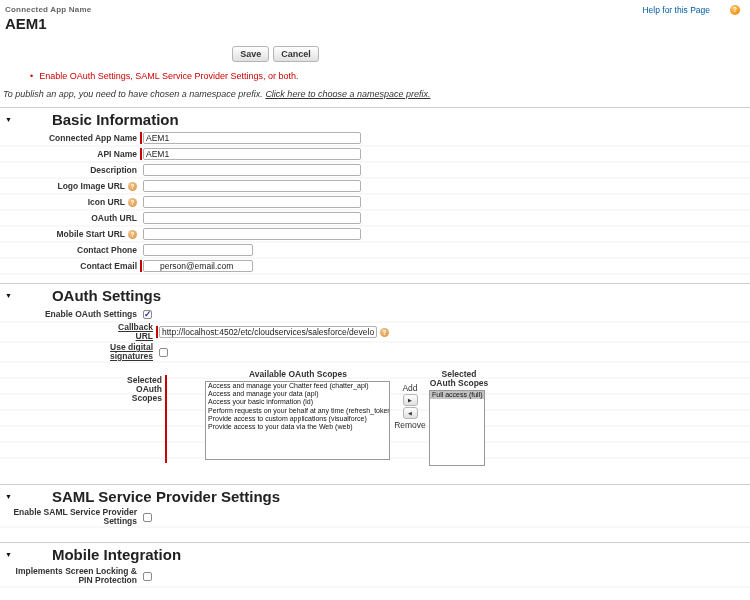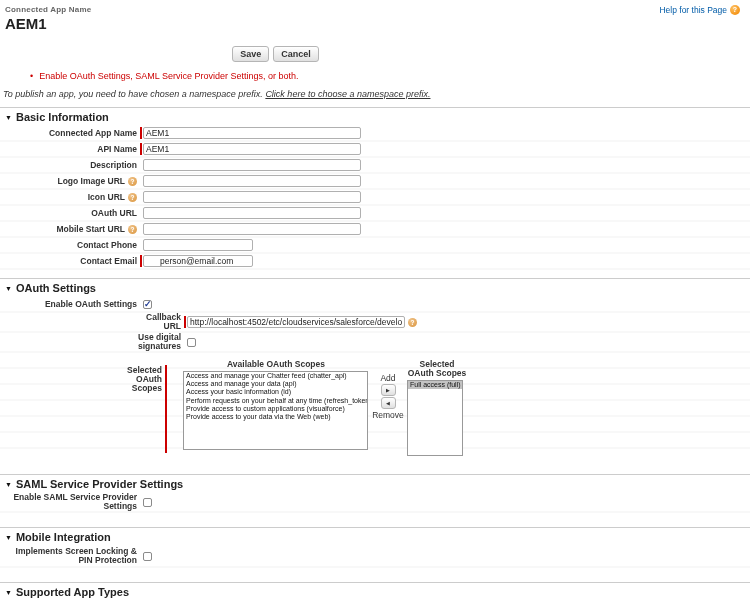--- a/index.html
+++ b/index.html
@@ -5,21 +5,21 @@
   * { margin:0; padding:0; box-sizing:border-box; }
   html,body { width:750px; height:600px; background:#fff; overflow:hidden;
     font-family:"Liberation Sans", sans-serif; color:#333; }
   .page { position:relative; width:750px; height:600px; }
 
   
   .hdr { padding:5px 8px 0 5px; }
   .entity-label { font-size:8px; font-weight:bold; color:#666; letter-spacing:.2px; }
   .app-title { font-size:15px; font-weight:bold; color:#222; margin-top:1px; }
   .help-link { position:absolute; top:5px; right:10px; font-size:8.5px; color:#015ba7;
-    cursor:pointer; display:flex; align-items:center; gap:3px; }
+    cursor:pointer; display:flex; align-items:center; gap:20px; }
   .help-orb { display:inline-block; width:10px; height:10px; border-radius:50%;
     background:radial-gradient(circle at 35% 30%, #ffc266, #f49519 70%);
     color:#fff; font-size:7px; font-weight:bold; text-align:center; line-height:10px; }
 
   
   .btn-row { width:515px; text-align:center;padding-left:36px; }
   .btn-row.top { margin-top:11px; }
   .btn { display:inline-block; font-size:9px; font-weight:bold; color:#333;
     background:linear-gradient(#ffffff,#e0e0e0); border:1px solid #b5b5b5;
     border-radius:3px; padding:2px 7px 2px; margin:0 2px; cursor:pointer;
@@ -28,29 +28,29 @@
   
   .error-line { margin:9px 0 8px 30px; font-size:9px; color:#cc0000; }
   .error-line .bullet { margin-right:6px; }
   .ns-line { margin:7px 0 0 3px; font-size:9px; color:#333;font-style:italic; }
   .ns-line a { color:#333; text-decoration:underline; cursor:pointer; }
 
   
   .section { margin-top:8px; border-top:1px solid #ccc; }
   .sec-hdr { display:flex; align-items:center; gap:4px; padding:3px 0 3px 5px; }
   .twisty { font-size:7px; color:#111; }
-  .sec-title { font-size:11px; font-weight:bold; color:#222; }
+  .sec-title { font-size:15px; font-weight:bold; color:#222;margin-left:36px; }
 
   
   .frow { display:flex; align-items:center; min-height:16px;
     border-bottom:2px solid #f8f8f8; }
   .lcell { width:140px; display:flex; justify-content:flex-end; align-items:center;
     gap:3px; padding-right:3px; }
   .lcell .lbl { font-size:8.5px; font-weight:bold; color:#333; text-align:right; line-height:9px; }
-  .lcell2 { width:184px; }            
+  .lcell2 { width:156px;text-decoration:underline; }            
   .fcell { display:flex; align-items:center; }
   .req { width:2px; align-self:center; height:12px; background:#cc0000; margin-right:1px; }
   .req.none { background:transparent; }
   .req.tall { height:88px; align-self:flex-start; margin-top:12px; }
   input[type=text] { height:12px; width:218px; border:1px solid #b0b0b0; border-radius:2px;
     font-size:8.5px; padding:0 2px; color:#222; font-family:"Liberation Sans", sans-serif; }
   input.short { width:110px;padding-left:16px; }
   .info-orb { display:inline-block; width:9px; height:9px; border-radius:50%; flex:0 0 9px;
     background:radial-gradient(circle at 35% 30%, #f0c389, #dfa050 75%);
     color:#fff; font-size:6.5px; font-weight:bold; text-align:center; line-height:9px; }
@@ -58,21 +58,21 @@
     position:relative; cursor:pointer; flex:0 0 9px; }
   .cb.checked::after { content:"✓"; position:absolute; left:0; top:-2px;
     font-size:9px; font-weight:bold; color:#1f3a93; }
 
   
   .scopes-row { display:flex; min-height:106px; padding-bottom:4px;
     background:repeating-linear-gradient(to bottom,#fff 0,#fff 14px,#f8f8f8 14px,#f8f8f8 16px); }
   .scopes-label { width:165px; display:flex; justify-content:flex-end; padding:13px 3px 0 0; }
   .scopes-label .lbl { font-size:8.5px; font-weight:bold; text-align:right; max-width:42px; line-height:9px; }
   .scopes-widget { display:flex; margin-left:15px; padding-top:7px; }
-  .col-avail { width:186px; }
+  .col-avail { width:186px;margin-left:22px; }
   .ms-hdr { font-size:8.5px; font-weight:bold; text-align:center; margin-bottom:2px; line-height:9px; }
   .listbox { border:1px solid #999; background:#fff; overflow:hidden; }
   .listbox.avail { width:185px; height:79px; }
   .listbox.sel { width:56px; height:76px; }
   .opt { font-size:7px; line-height:8.2px; padding-left:2px; white-space:nowrap;
     overflow:hidden; color:#111; cursor:default; }
   .opt.selected { background:#c3c3c3; }
   .col-mid { width:34px; display:flex; flex-direction:column; align-items:center;
     padding-top:13px; gap:1px; margin:0 2px; }
   .mid-lbl { font-size:8.5px; color:#333; }

